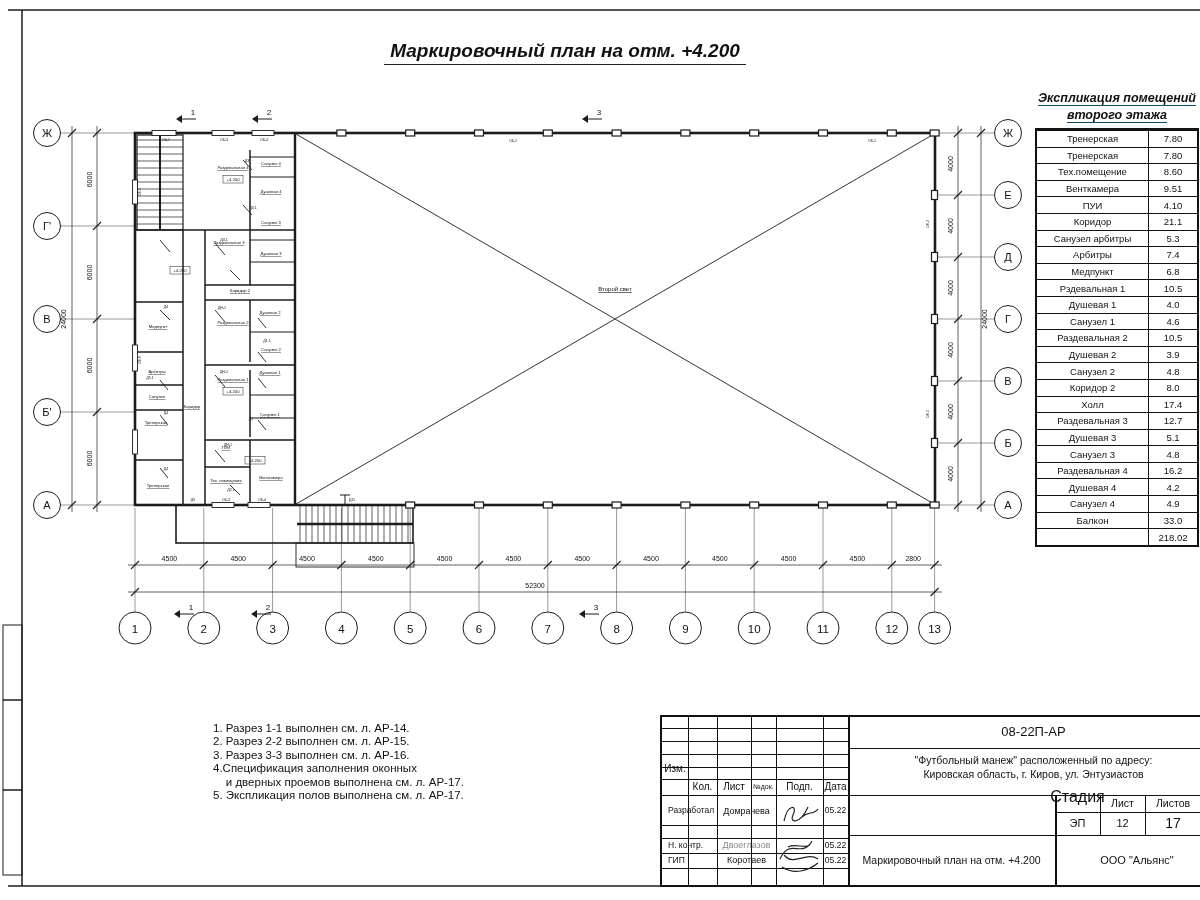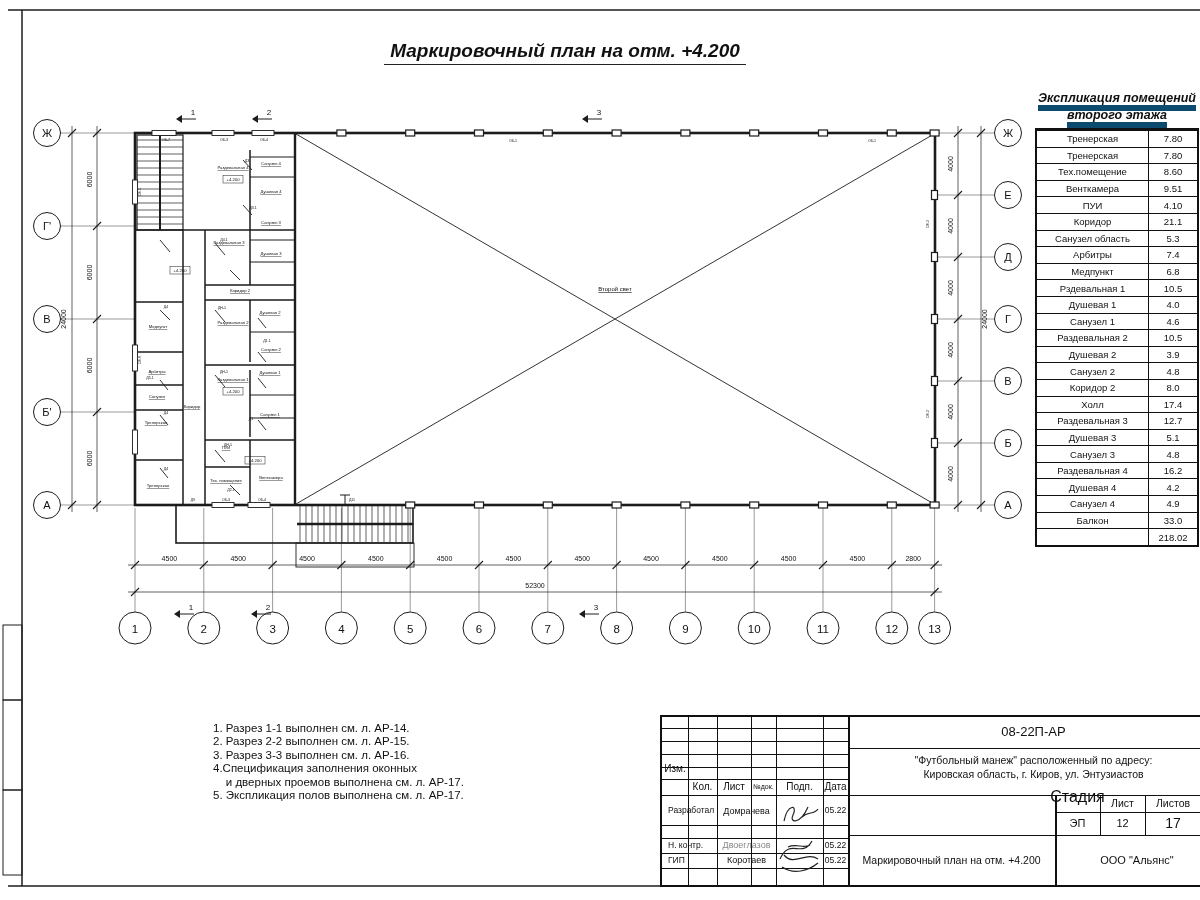--- a/index.html
+++ b/index.html
@@ -6,21 +6,21 @@
   body{position:relative;width:1200px;height:900px;background:#fff;overflow:hidden;
        font-family:"Liberation Sans",sans-serif;color:#111;}
   .abs{position:absolute}
   
   .sheet-title{position:absolute;left:330px;top:40px;width:470px;text-align:center;
     font-size:19px;font-weight:bold;font-style:italic;}
   .sheet-title span{display:inline-block;border-bottom:1.6px solid #222;padding:0 6px 2px 6px;}
   
   .exp-wrap{position:absolute;left:1035px;top:90px;width:164px;}
   .exp-title{text-align:center;font-size:12.5px;font-weight:bold;font-style:italic;line-height:17px;}
-  .exp-title span{border-bottom:6px solid #0c4a6e;}
+  .exp-title span{border-bottom:1px solid #0c4a6e;}
   .exp-table{margin-top:4px;border:2px solid #111;background:#fff;}
   .exp-head{display:flex;height:28px;}
   .exp-row{display:flex;height:15.6px;border-top:1px solid #111;}
   .exp-name{width:111px;border-right:1px solid #111;display:flex;align-items:center;justify-content:center;font-size:9.5px;white-space:nowrap;overflow:hidden;}
   .exp-val{flex:1;display:flex;align-items:center;justify-content:center;font-size:9.5px;}
   .exp-head .exp-name,.exp-head .exp-val{font-size:10.5px;}
   
   .notes{position:absolute;left:213px;top:722px;font-size:11.5px;line-height:13.4px;white-space:pre;}
   
   .tb{position:absolute;left:660px;top:715px;width:557px;height:172px;border:2px solid #111;box-sizing:border-box;background:transparent;}
@@ -350,21 +350,21 @@
         </div>
         <div class="exp-row">
           <div class="exp-name">ПУИ</div>
           <div class="exp-val">4.10</div>
         </div>
         <div class="exp-row">
           <div class="exp-name">Коридор</div>
           <div class="exp-val">21.1</div>
         </div>
         <div class="exp-row">
-          <div class="exp-name">Санузел область</div>
+          <div class="exp-name">Санузел арбитры</div>
           <div class="exp-val">5.3</div>
         </div>
         <div class="exp-row">
           <div class="exp-name">Арбитры</div>
           <div class="exp-val">7.4</div>
         </div>
         <div class="exp-row">
           <div class="exp-name">Медпункт</div>
           <div class="exp-val">6.8</div>
         </div>

